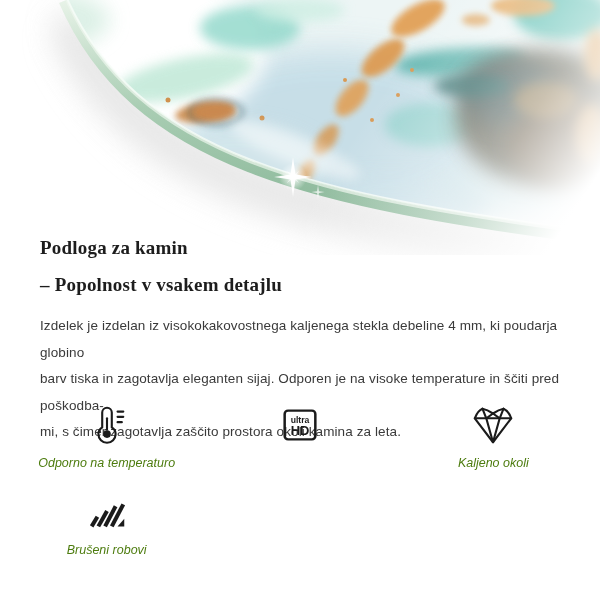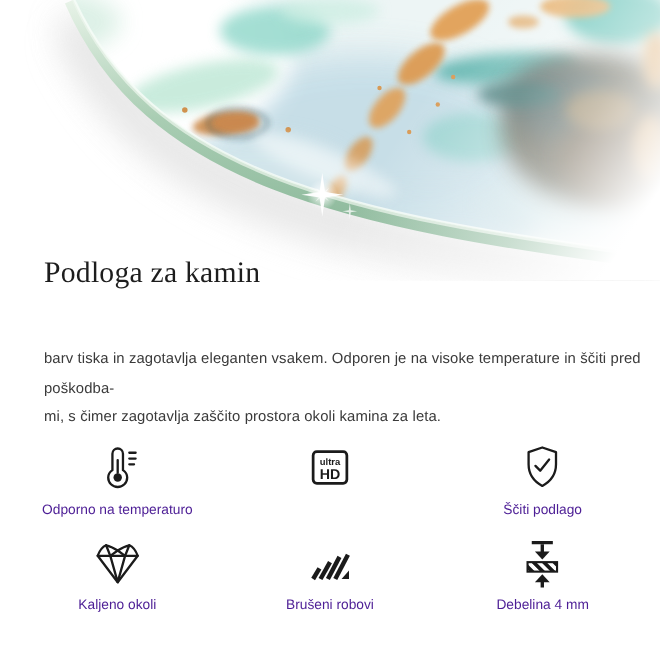--- a/index.html
+++ b/index.html
@@ -2,29 +2,29 @@
 <html><head>
 <meta charset="utf-8">
 <style>
   html,body{margin:0;padding:0;background:#fff;}
   .page{position:relative;width:600px;height:600px;background:#ffffff;overflow:hidden;
         font-family:"Liberation Sans",sans-serif;-webkit-font-smoothing:antialiased;}
   .hero{position:absolute;top:0;left:0;width:600px;height:255px;}
   .hero svg{display:block;}
   .title{position:absolute;top:229px;left:40px;margin:0;
          font-family:"Liberation Serif","DejaVu Serif",serif;
-         font-weight:400;font-size:27px;line-height:37px;color:#1d1d1d;letter-spacing:0.2px;}
+         font-weight:700;font-size:19px;line-height:37px;color:#1d1d1d;letter-spacing:0.2px;}
   .title span{display:block;}
   .desc{position:absolute;top:313px;left:40px;width:545px;
         font-size:13.5px;line-height:26.5px;color:#3a3a3a;letter-spacing:0.1px;}
   .features{position:absolute;top:399px;left:10px;width:580px;
             display:grid;grid-template-columns:repeat(3,1fr);grid-auto-rows:87px;}
   .feature{display:flex;flex-direction:column;align-items:center;justify-content:flex-start;padding-top:2px;}
   .feature .icon-box{width:48px;height:48px;display:flex;align-items:center;justify-content:center;}
-  .feature .label{margin-top:7px;font-size:12.5px;color:#4c1d95;white-space:nowrap;}
+  .feature .label{margin-top:7px;font-size:12.5px;color:#4d7c0f;white-space:nowrap;font-style:italic;}
   .ico{stroke:#1b1b1b;fill:none;stroke-width:2.2;stroke-linecap:round;stroke-linejoin:round;}
 </style>
 </head>
 <body>
 
 <div class="page">
 
   <div class="hero">
     <svg viewBox="0 0 600 255" width="600" height="255">
       <defs>
@@ -125,24 +125,26 @@
         </g>
         <g transform="translate(318,192) scale(0.35)" opacity="0.75">
           <path d="M0,-20 L2.5,-2.5 L19,0 L2.5,2.5 L0,20 L-2.5,2.5 L-19,0 L-2.5,-2.5 Z" fill="#ffffff"></path>
         </g>
       </g>
     </svg>
   </div>
 
   <h1 class="title">
     <span>Podloga za kamin</span>
+    <span>– Popolnost v vsakem detajlu</span>
   </h1>
 
   <div class="desc">
-    <div>barv tiska in zagotavlja eleganten vsakem. Odporen je na visoke temperature in ščiti pred poškodba-</div>
+    <div>Izdelek je izdelan iz visokokakovostnega kaljenega stekla debeline 4 mm, ki poudarja globino</div>
+    <div>barv tiska in zagotavlja eleganten sijaj. Odporen je na visoke temperature in ščiti pred poškodba-</div>
     <div>mi, s čimer zagotavlja zaščito prostora okoli kamina za leta.</div>
   </div>
 
   <div class="features">
 
     <div class="feature">
       <div class="icon-box">
         <svg viewBox="0 0 48 48" width="46" height="46" class="ico">
           <path d="M19,11 C19,8.2 21.2,6 24,6 C26.8,6 29,8.2 29,11 L29,26.5 C31.5,28.2 33,30.6 33,33.5 C33,38.5 29,42.5 24,42.5 C19,42.5 15,38.5 15,33.5 C15,30.6 16.5,28.2 19,26.5 Z"></path>
           <line x1="24" y1="17" x2="24" y2="29"></line>
@@ -158,29 +160,20 @@
     <div class="feature">
       <div class="icon-box">
         <svg viewBox="0 0 48 48" width="46" height="46">
           <rect x="8" y="9" width="32" height="30" rx="3.5" fill="none" stroke="#1b1b1b" stroke-width="2.6"></rect>
           <text x="24" y="21.5" text-anchor="middle" font-family="Liberation Sans, sans-serif" font-size="9" font-weight="600" fill="#1b1b1b">ultra</text>
           <text x="24" y="34.5" text-anchor="middle" font-family="Liberation Sans, sans-serif" font-size="13.5" font-weight="800" fill="#1b1b1b">HD</text>
         </svg>
       </div>
     </div>
 
-    <div class="feature">
-      <div class="icon-box">
-        <svg viewBox="0 0 48 48" width="46" height="46" class="ico">
-          <path d="M24,5 L37,9.5 L37,21 C37,31 31.5,37.5 24,41.5 C16.5,37.5 11,31 11,21 L11,9.5 Z"></path>
-          <polyline points="17.5,22.5 22,27 30.5,16.5"></polyline>
-        </svg>
-      </div>
-      <div class="label">Ščiti podlago</div>
-    </div>
 
     <div class="feature">
       <div class="icon-box">
         <svg viewBox="0 0 48 48" width="46" height="46" class="ico" stroke-width="2">
           <path d="M5,17 Q8,9 13,7 Q18,8 24,12 Q30,8 35,7 Q40,9 43,17 L24,42 Z"></path>
           <line x1="5" y1="17" x2="43" y2="17"></line>
           <path d="M13,7 L17,17 M35,7 L31,17 M24,12 L17,17 M24,12 L31,17 M17,17 L24,42 M31,17 L24,42"></path>
         </svg>
       </div>
       <div class="label">Kaljeno okoli</div>
@@ -194,33 +187,15 @@
             <line x1="15" y1="39" x2="24" y2="23"></line>
             <line x1="22" y1="39" x2="33" y2="18"></line>
             <line x1="29" y1="39" x2="41" y2="16"></line>
           </g>
           <path d="M35,39 L42,39 L42,31 Z" fill="#1b1b1b"></path>
         </svg>
       </div>
       <div class="label">Brušeni robovi</div>
     </div>
 
-    <div class="feature">
-      <div class="icon-box">
-        <svg viewBox="0 0 48 48" width="46" height="46">
-          <defs>
-            <pattern id="hatchP" patternUnits="userSpaceOnUse" width="7" height="7" patternTransform="rotate(-45)">
-              <rect width="3.5" height="7" fill="#1b1b1b"></rect>
-            </pattern>
-          </defs>
-          <line x1="14" y1="4.5" x2="34" y2="4.5" stroke="#1b1b1b" stroke-width="3"></line>
-          <line x1="24" y1="6" x2="24" y2="14" stroke="#1b1b1b" stroke-width="3.2"></line>
-          <path d="M17,13 L31,13 L24,20.5 Z" fill="#1b1b1b"></path>
-          <rect x="10" y="23" width="28" height="9" fill="url(#hatchP)" stroke="#1b1b1b" stroke-width="2"></rect>
-          <path d="M17,42 L31,42 L24,34.5 Z" fill="#1b1b1b"></path>
-          <line x1="24" y1="41" x2="24" y2="47" stroke="#1b1b1b" stroke-width="3.2"></line>
-        </svg>
-      </div>
-      <div class="label">Debelina 4 mm</div>
-    </div>
 
   </div>
 </div>
 
 </body></html>

